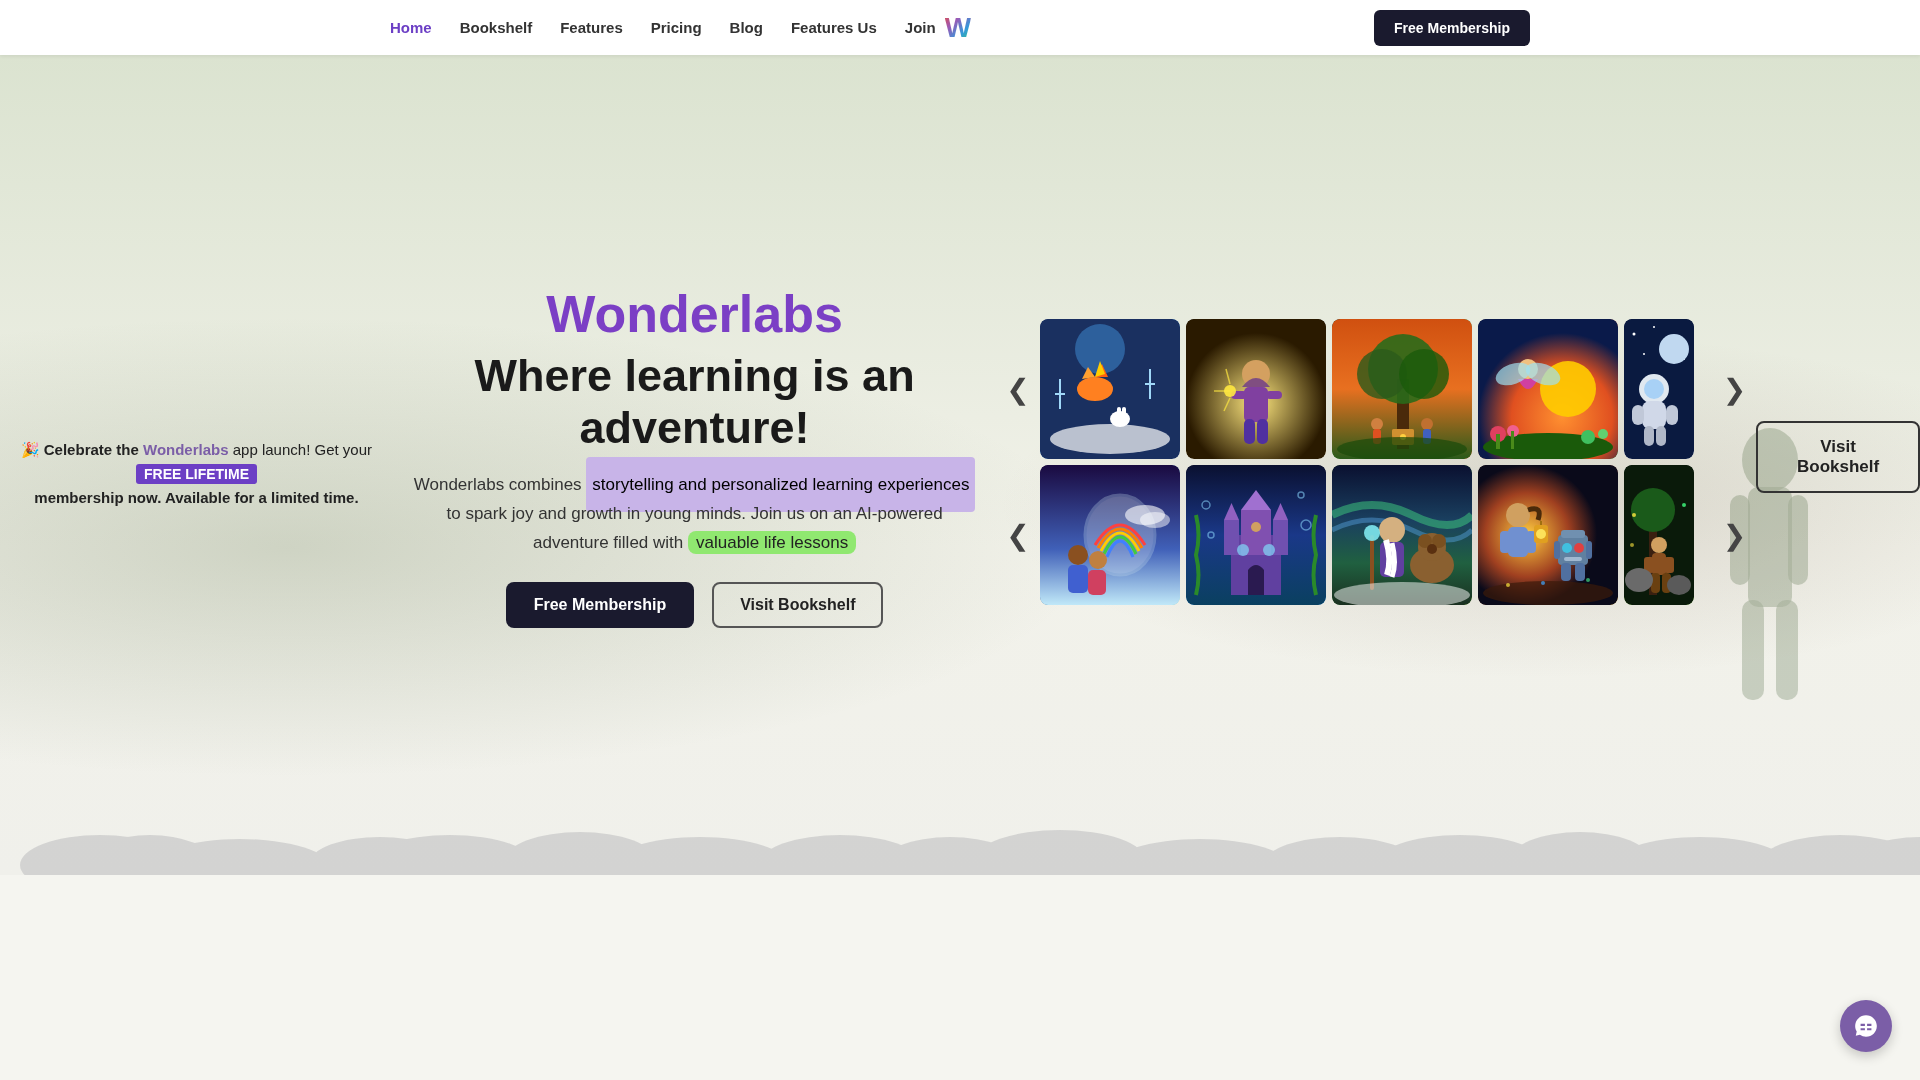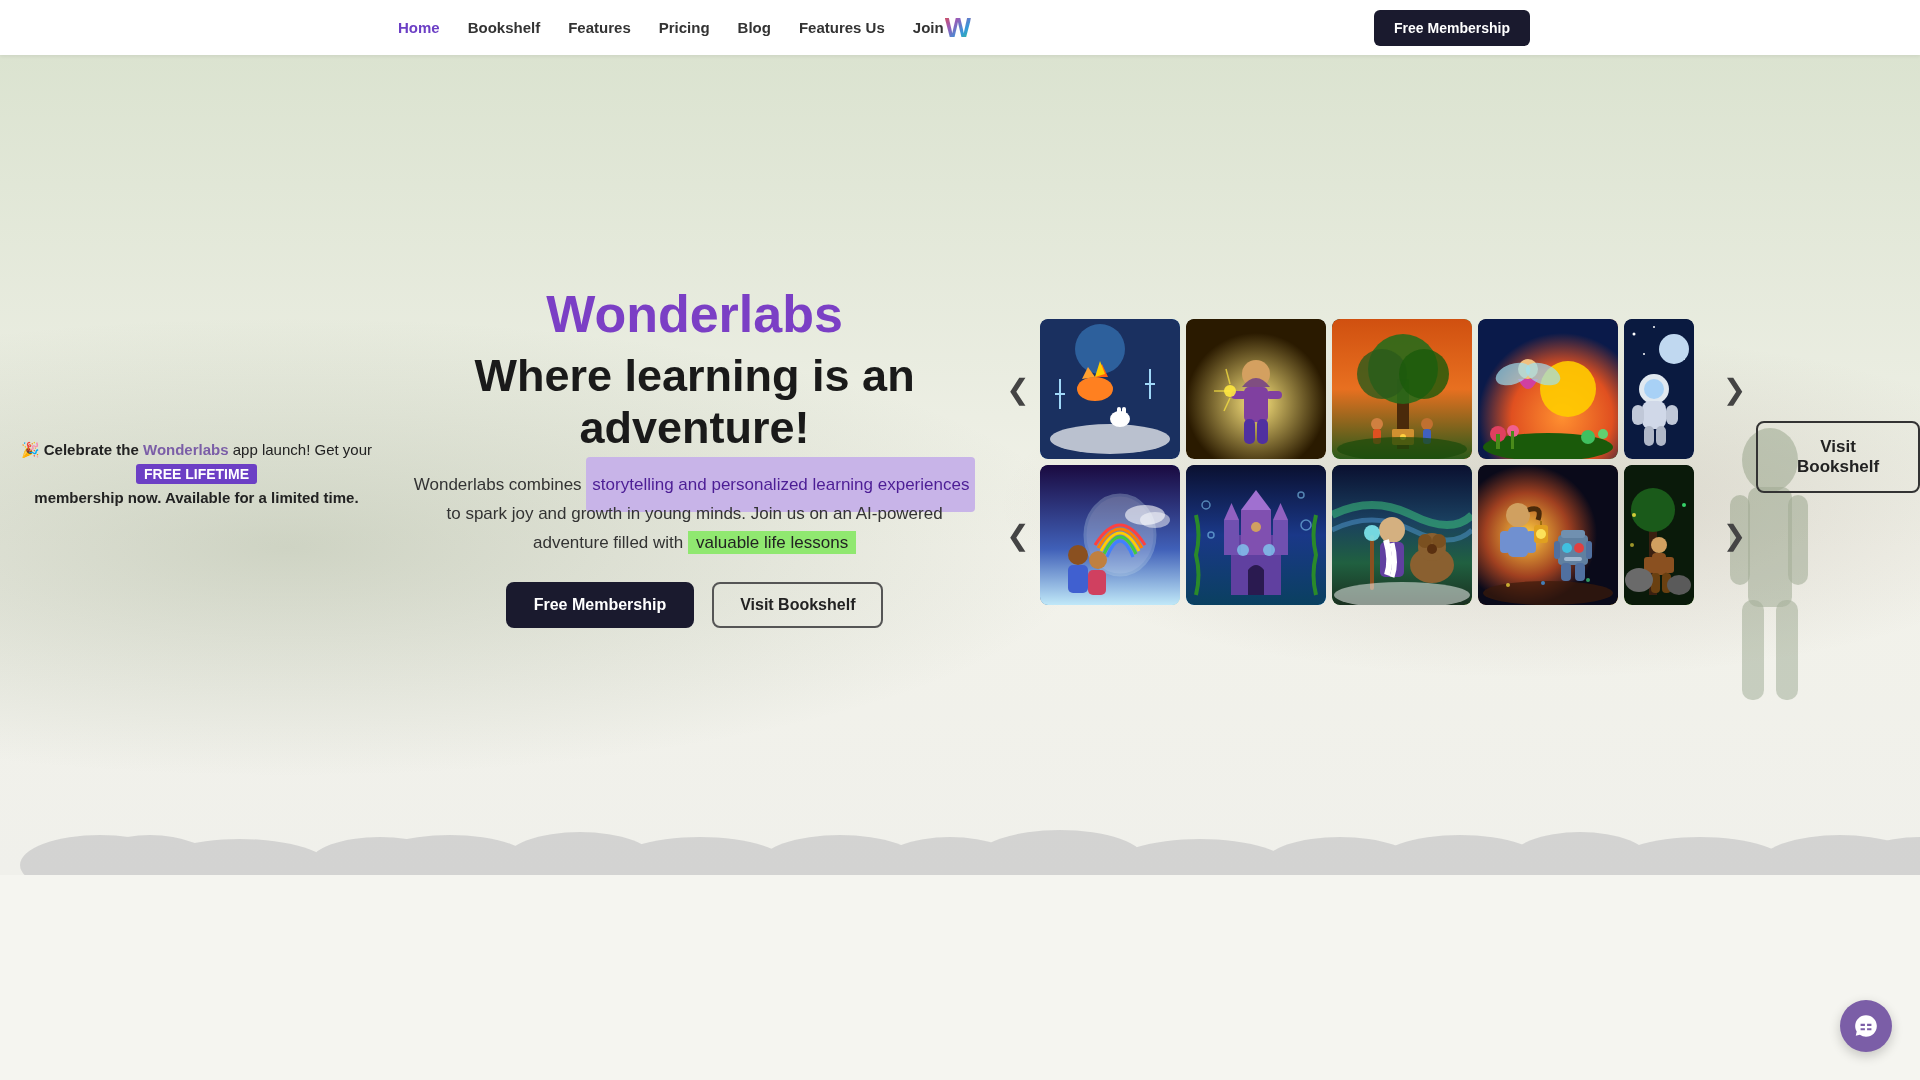--- a/index.html
+++ b/index.html
@@ -28,21 +28,21 @@
       font-weight: 900;
       background: linear-gradient(135deg, #e74c3c, #9b59b6, #3498db, #2ecc71);
       -webkit-background-clip: text;
       -webkit-text-fill-color: transparent;
       margin-right: 4px;
     }
     .nav-links {
       display: flex;
       align-items: center;
       gap: 28px;
-      margin-left: 8px;
+      margin-left: 0;
     }
     .nav-center {
       position: absolute;
       left: 50%;
       transform: translateX(-50%);
     }
     .nav-wrapper {
       display: flex;
       align-items: center;
       width: 100%;
@@ -137,25 +137,25 @@
       font-size: 17px;
       color: #333;
       max-width: 620px;
       margin: 0 auto 24px;
       line-height: 1.7;
     }
     .highlight-purple {
       background: #c8b4e8;
       border-radius: 4px;
       padding: 18px 6px;
-      color: #4c1d95;
+      color: #000000;
     }
     .highlight-green {
       background: #90e870;
-      border-radius: 0;
+      border-radius: 8px;
       padding: 2px 8px;
       color: #222;
       font-weight: 500;
     }
 
     
     .hero-buttons {
       display: flex;
       gap: 18px;
       justify-content: center;

